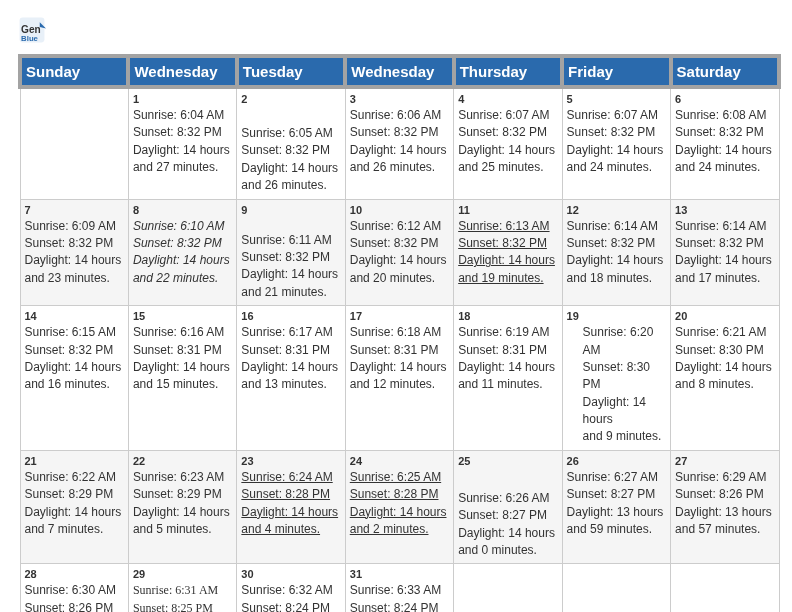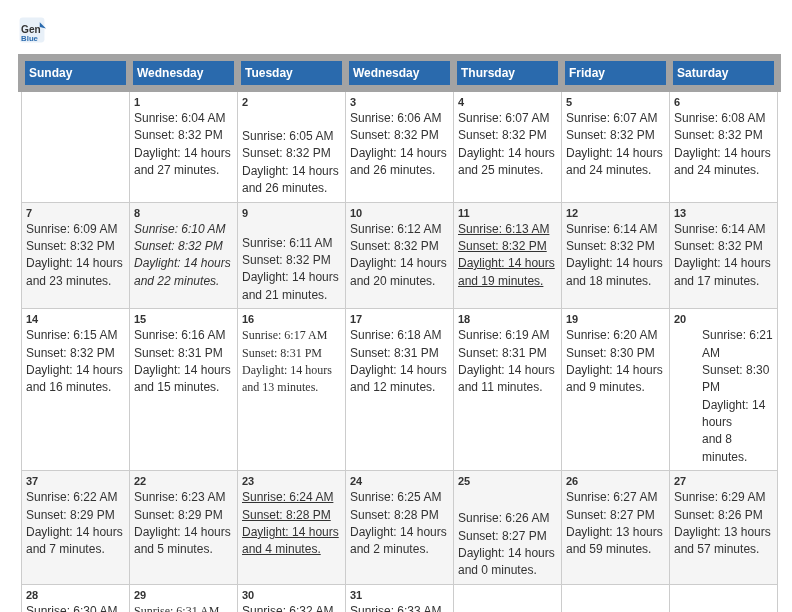--- a/index.html
+++ b/index.html
@@ -53,25 +53,25 @@
       margin-top: 2px;
     }
     table {
       width: 100%;
       border-collapse: collapse;
       table-layout: fixed;
     }
     thead tr th {
       background-color: #2a6aad;
       color: #fff;
-      font-size: 12px;
+      font-size: 15px;
       font-weight: bold;
       padding: 5px 4px;
       text-align: left;
-      border: 7px solid #a3a3a3;
+      border: 4px solid #a3a3a3;
     }
     tbody tr td {
       border: 1px solid #ccc;
       vertical-align: top;
       padding: 4px 4px;
       font-size: 9.5px;
       color: #333;
       height: 78px;
       background: #fff;
     }
@@ -237,57 +237,57 @@
           </td>
           <td>
             <span class="day-num">15</span>
             <div class="day-info" style="white-space: pre-line;">Sunrise: 6:16 AM
 Sunset: 8:31 PM
 Daylight: 14 hours
 and 15 minutes.</div>
           </td>
           <td>
             <span class="day-num">16</span>
-            <div class="day-info" style="white-space: pre-line; font-family: Liberation Serif, serif;">Sunrise: 6:17 AM
+            <div class="day-info" style="white-space: pre-line;">Sunrise: 6:17 AM
 Sunset: 8:31 PM
 Daylight: 14 hours
 and 13 minutes.</div>
           </td>
           <td>
             <span class="day-num">17</span>
             <div class="day-info" style="white-space: pre-line;">Sunrise: 6:18 AM
 Sunset: 8:31 PM
 Daylight: 14 hours
 and 12 minutes.</div>
           </td>
           <td>
             <span class="day-num">18</span>
             <div class="day-info" style="white-space: pre-line;">Sunrise: 6:19 AM
 Sunset: 8:31 PM
 Daylight: 14 hours
 and 11 minutes.</div>
           </td>
           <td>
             <span class="day-num">19</span>
-            <div class="day-info" style="white-space: pre-line;">Sunrise: 6:20 AM
+            <div class="day-info" style="white-space: pre-line; margin-left: 16px;">Sunrise: 6:20 AM
 Sunset: 8:30 PM
 Daylight: 14 hours
 and 9 minutes.</div>
           </td>
           <td>
             <span class="day-num">20</span>
-            <div class="day-info" style="white-space: pre-line; margin-left: 28px;">Sunrise: 6:21 AM
+            <div class="day-info" style="white-space: pre-line;">Sunrise: 6:21 AM
 Sunset: 8:30 PM
 Daylight: 14 hours
 and 8 minutes.</div>
           </td>
         </tr>
         <tr>
           <td>
-            <span class="day-num">37</span>
+            <span class="day-num">21</span>
             <div class="day-info" style="white-space: pre-line;">Sunrise: 6:22 AM
 Sunset: 8:29 PM
 Daylight: 14 hours
 and 7 minutes.</div>
           </td>
           <td>
             <span class="day-num">22</span>
             <div class="day-info" style="white-space: pre-line;">Sunrise: 6:23 AM
 Sunset: 8:29 PM
 Daylight: 14 hours
@@ -295,21 +295,21 @@
           </td>
           <td>
             <span class="day-num">23</span>
             <div class="day-info" style="white-space: pre-line; text-decoration: underline;">Sunrise: 6:24 AM
 Sunset: 8:28 PM
 Daylight: 14 hours
 and 4 minutes.</div>
           </td>
           <td>
             <span class="day-num">24</span>
-            <div class="day-info" style="white-space: pre-line;">Sunrise: 6:25 AM
+            <div class="day-info" style="white-space: pre-line; text-decoration: underline;">Sunrise: 6:25 AM
 Sunset: 8:28 PM
 Daylight: 14 hours
 and 2 minutes.</div>
           </td>
           <td>
             <span class="day-num">25</span>
             <div class="day-info" style="white-space: pre-line; margin-top: 23px;">Sunrise: 6:26 AM
 Sunset: 8:27 PM
 Daylight: 14 hours
 and 0 minutes.</div>

